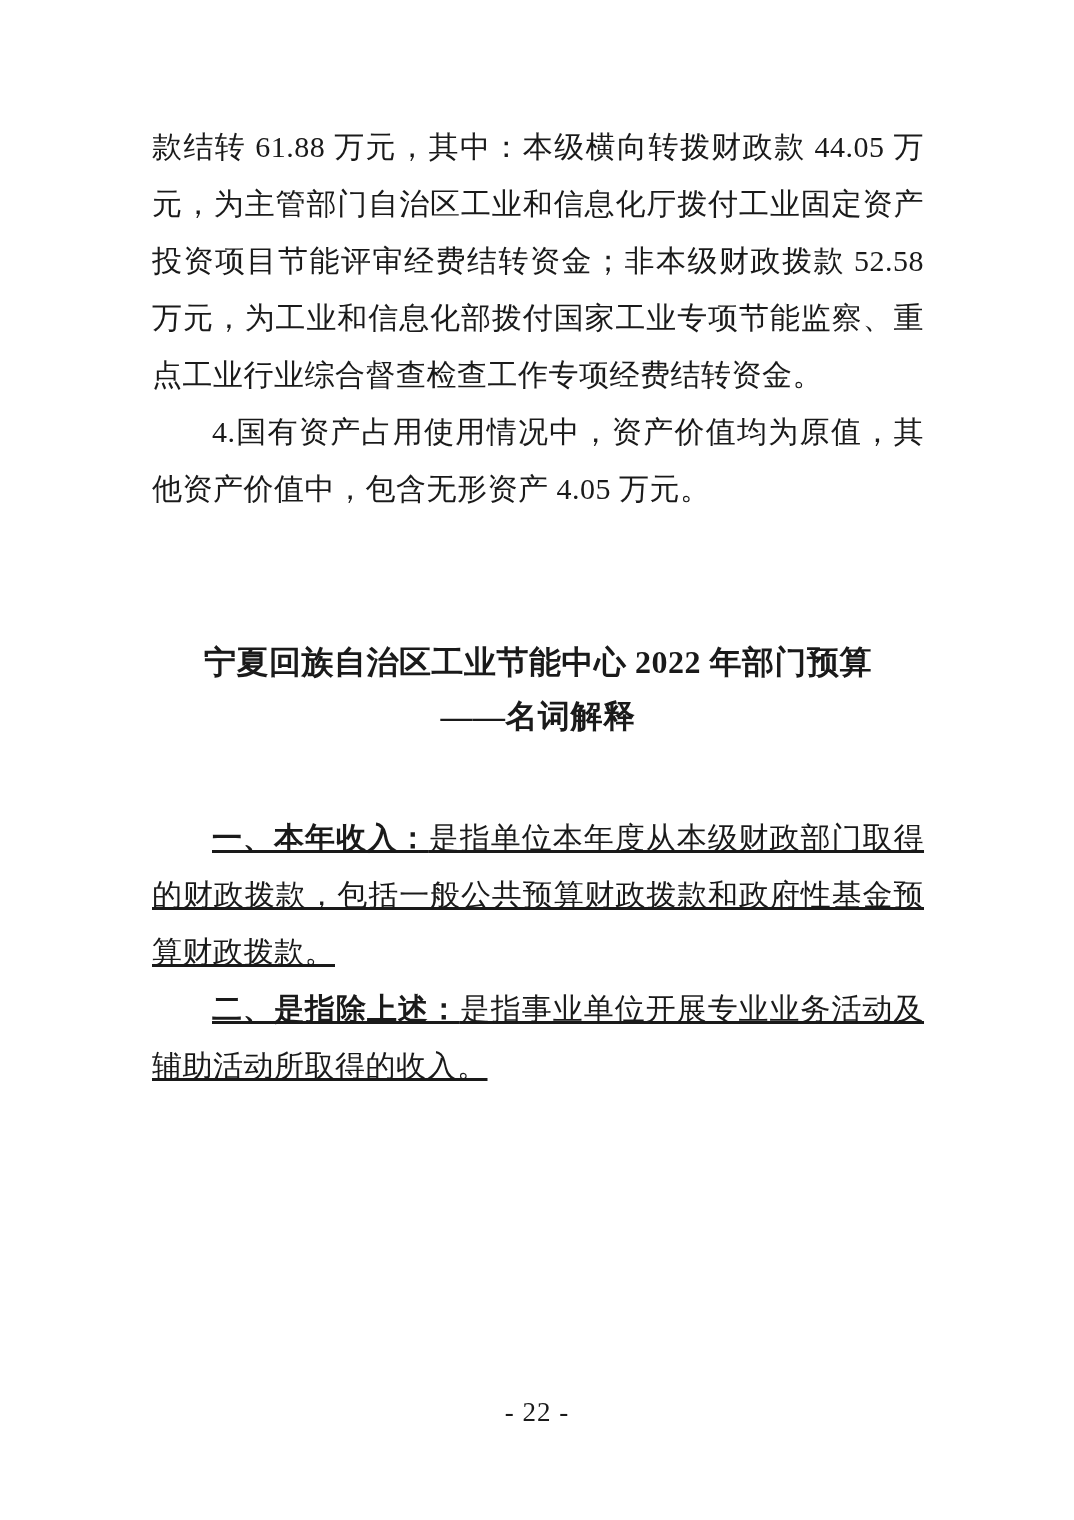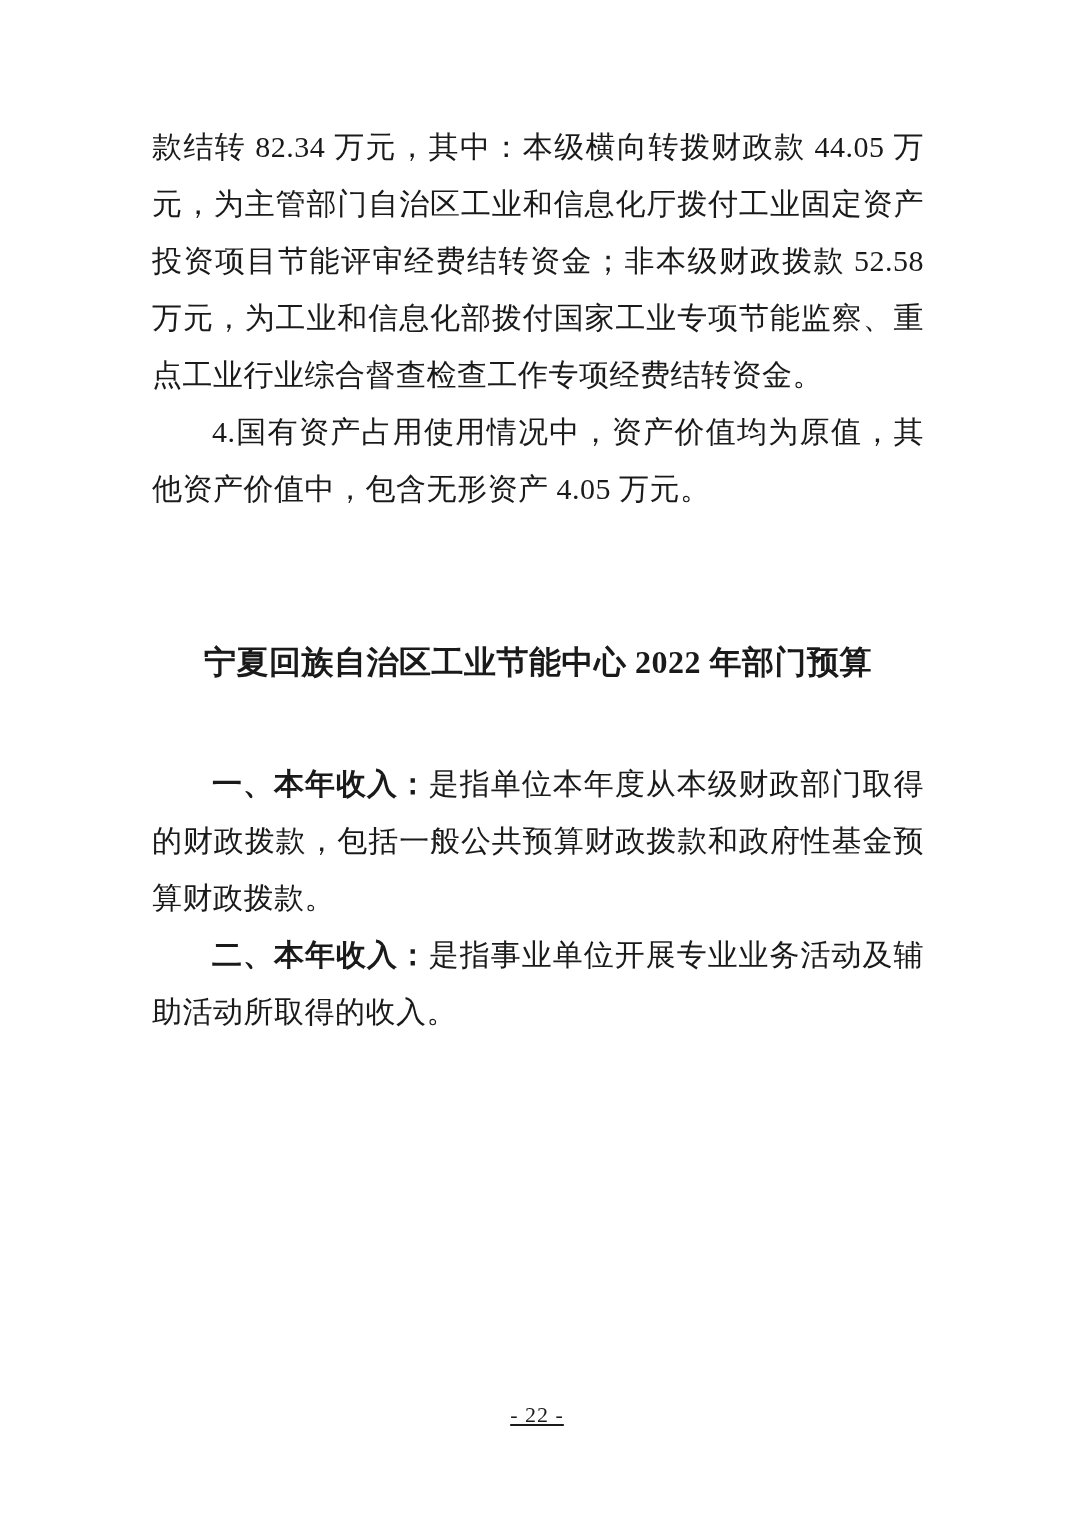--- a/index.html
+++ b/index.html
@@ -47,59 +47,60 @@
   }
   .doc-subtitle {
     font-size: 32px;
     font-weight: bold;
     line-height: 54px;
     letter-spacing: 0.5px;
     margin: 0;
   }
   .section-list {
     margin-top: 66px;
+    text-decoration: underline;
   }
   .term {
     font-weight: bold;
   }
   .footer {
     position: absolute;
     left: 0;
     right: 0;
     bottom: 92px;
     text-align: center;
-    font-size: 22px;
+    font-size: 27px;
     letter-spacing: 1px;
-    text-decoration: underline;
   }
 </style>
 </head>
 <body>
 
 <div class="page">
 
   <div class="content">
 
-    <p class="para">款结转 82.34 万元，其中：本级横向转拨财政款 44.05 万元，为主管部门自治区工业和信息化厅拨付工业固定资产投资项目节能评审经费结转资金；非本级财政拨款 52.58 万元，为工业和信息化部拨付国家工业专项节能监察、重点工业行业综合督查检查工作专项经费结转资金。</p>
+    <p class="para">款结转 61.88 万元，其中：本级横向转拨财政款 44.05 万元，为主管部门自治区工业和信息化厅拨付工业固定资产投资项目节能评审经费结转资金；非本级财政拨款 52.58 万元，为工业和信息化部拨付国家工业专项节能监察、重点工业行业综合督查检查工作专项经费结转资金。</p>
 
 
     <p class="para indent">4.国有资产占用使用情况中，资产价值均为原值，其他资产价值中，包含无形资产 4.05 万元。</p>
 
     <div class="title-block">
       <h1 class="doc-title">宁夏回族自治区工业节能中心 2022 年部门预算</h1>
+      <h2 class="doc-subtitle">——名词解释</h2>
     </div>
 
     <div class="section-list">
 
       <p class="para indent">
         <span class="term">一、本年收入：</span><span>是指单位本年度从本级财政部门取得的财政拨款，包括一般公共预算财政拨款和政府性基金预算财政拨款。</span>
       </p>
 
       <p class="para indent">
-        <span class="term">二、本年收入：</span><span>是指事业单位开展专业业务活动及辅助活动所取得的收入。</span>
+        <span class="term">二、是指除上述：</span><span>是指事业单位开展专业业务活动及辅助活动所取得的收入。</span>
       </p>
 
 
     </div>
 
   </div>
 
   <div class="footer">- 22 -</div>
 
 </div>

